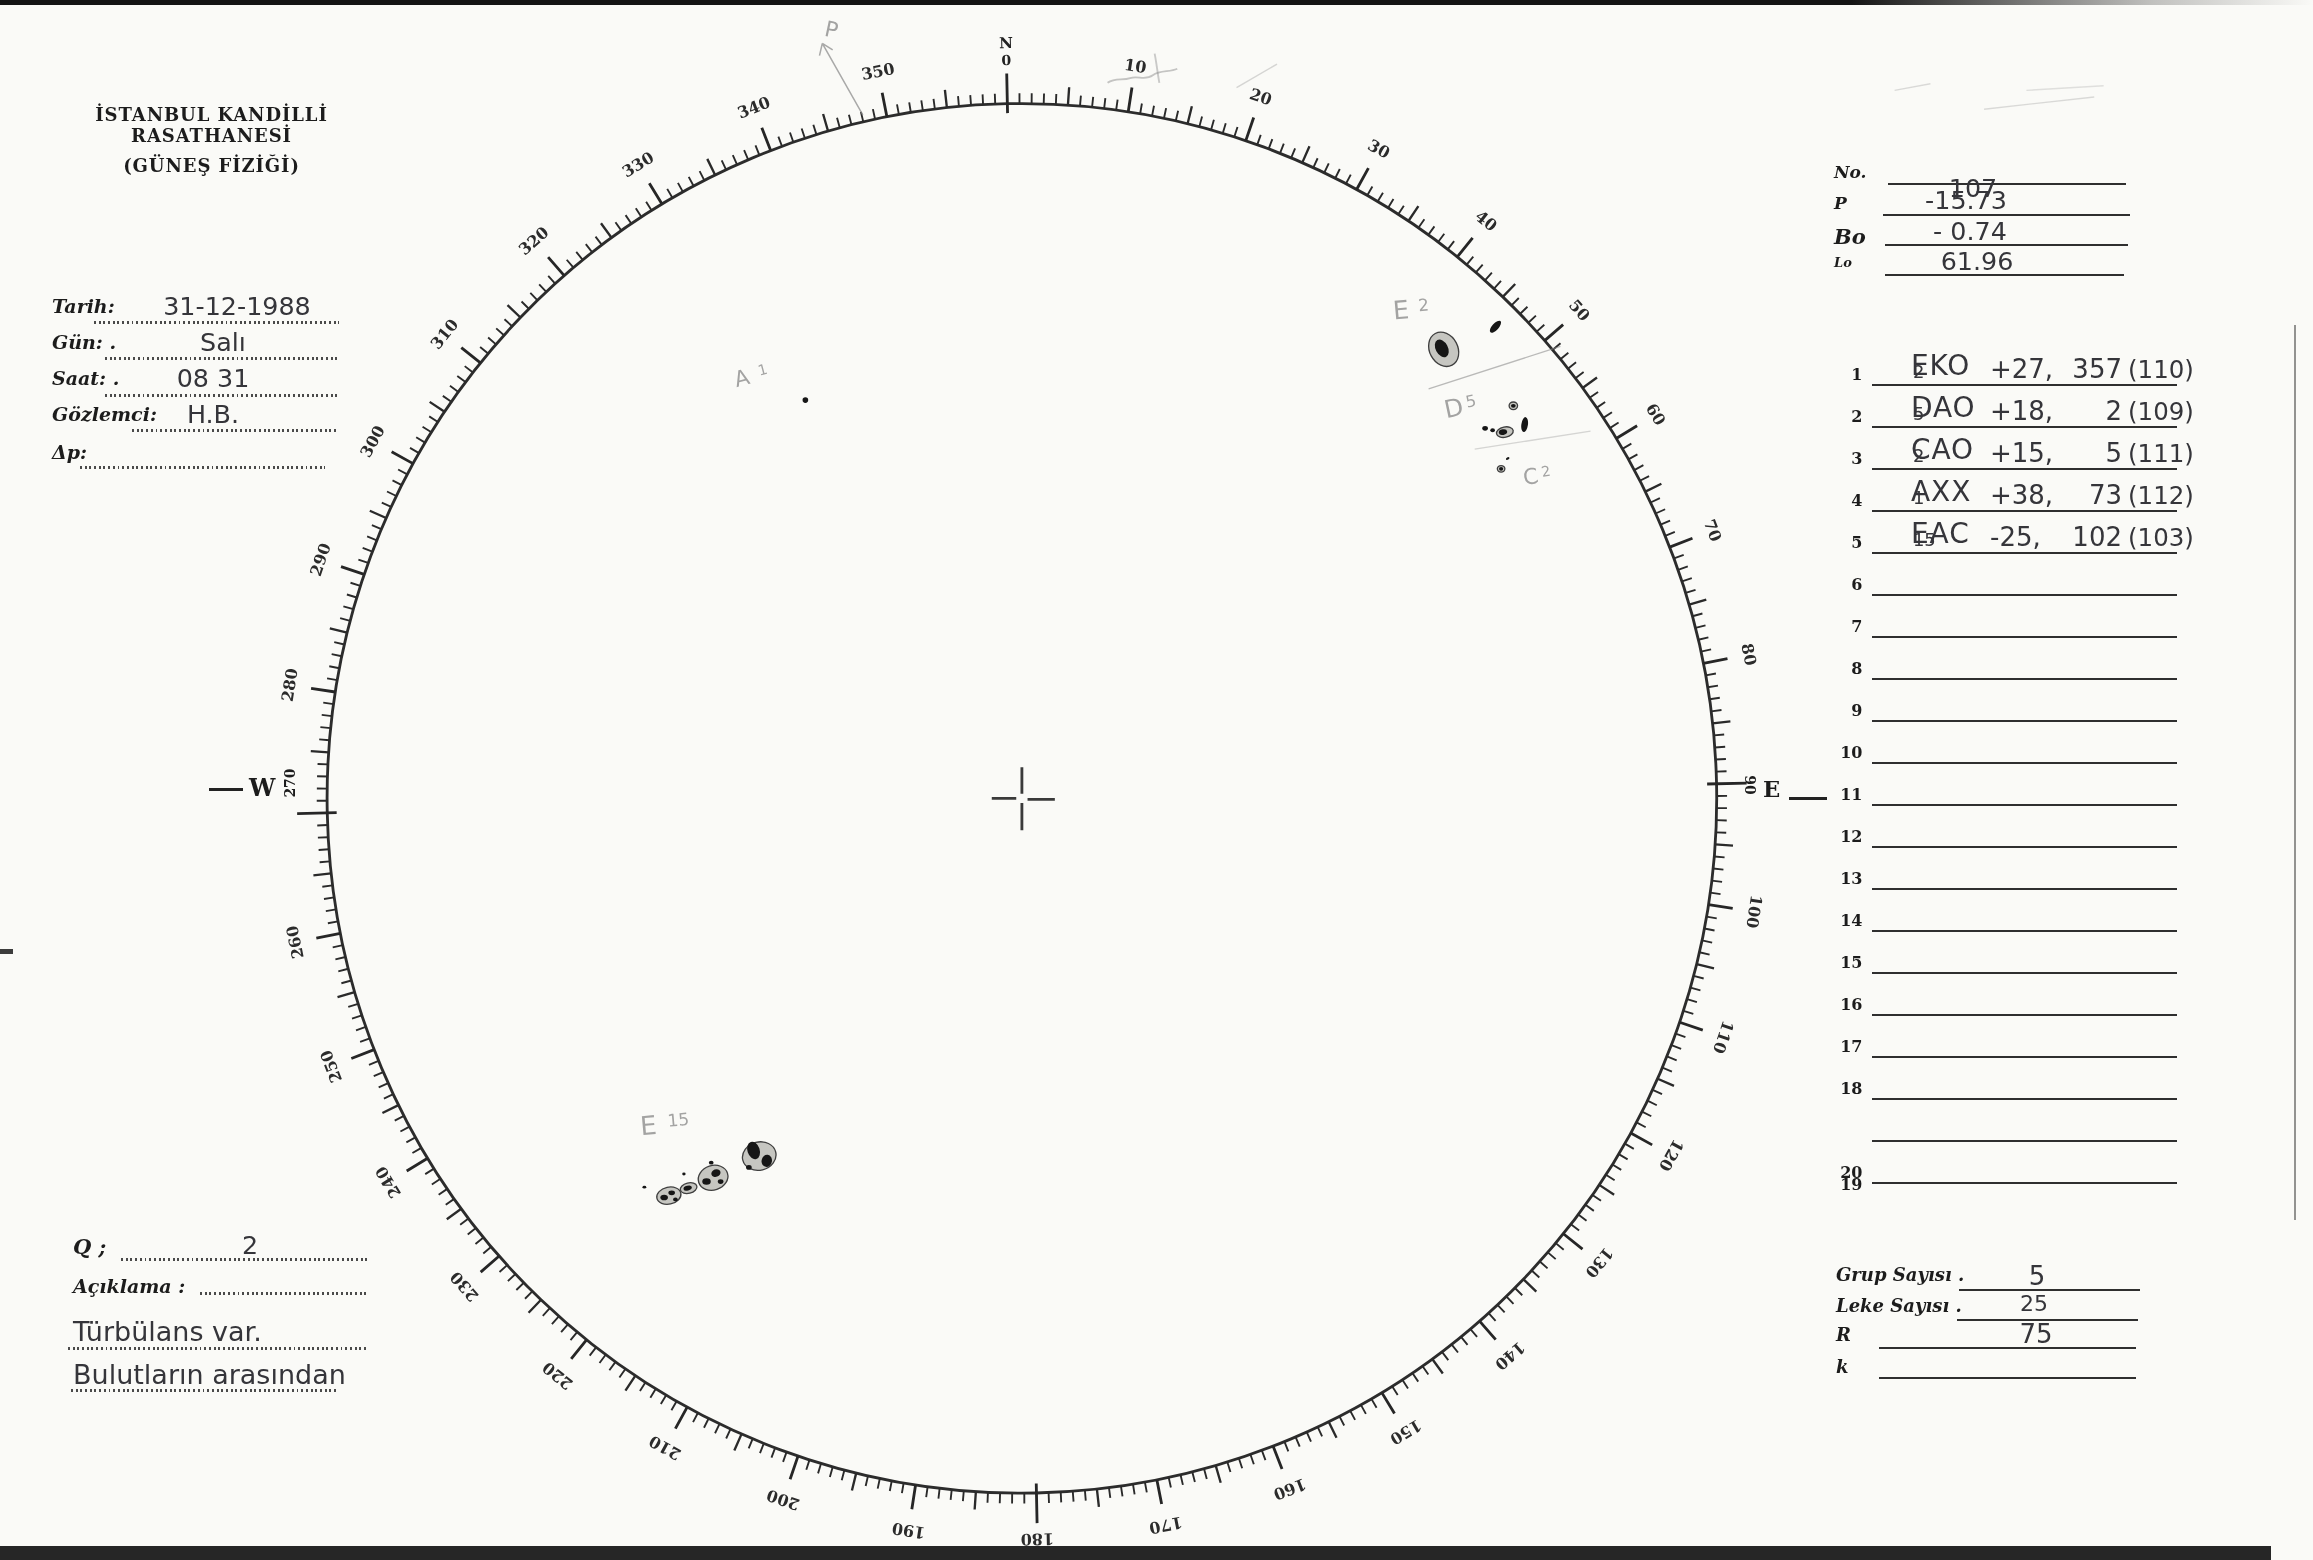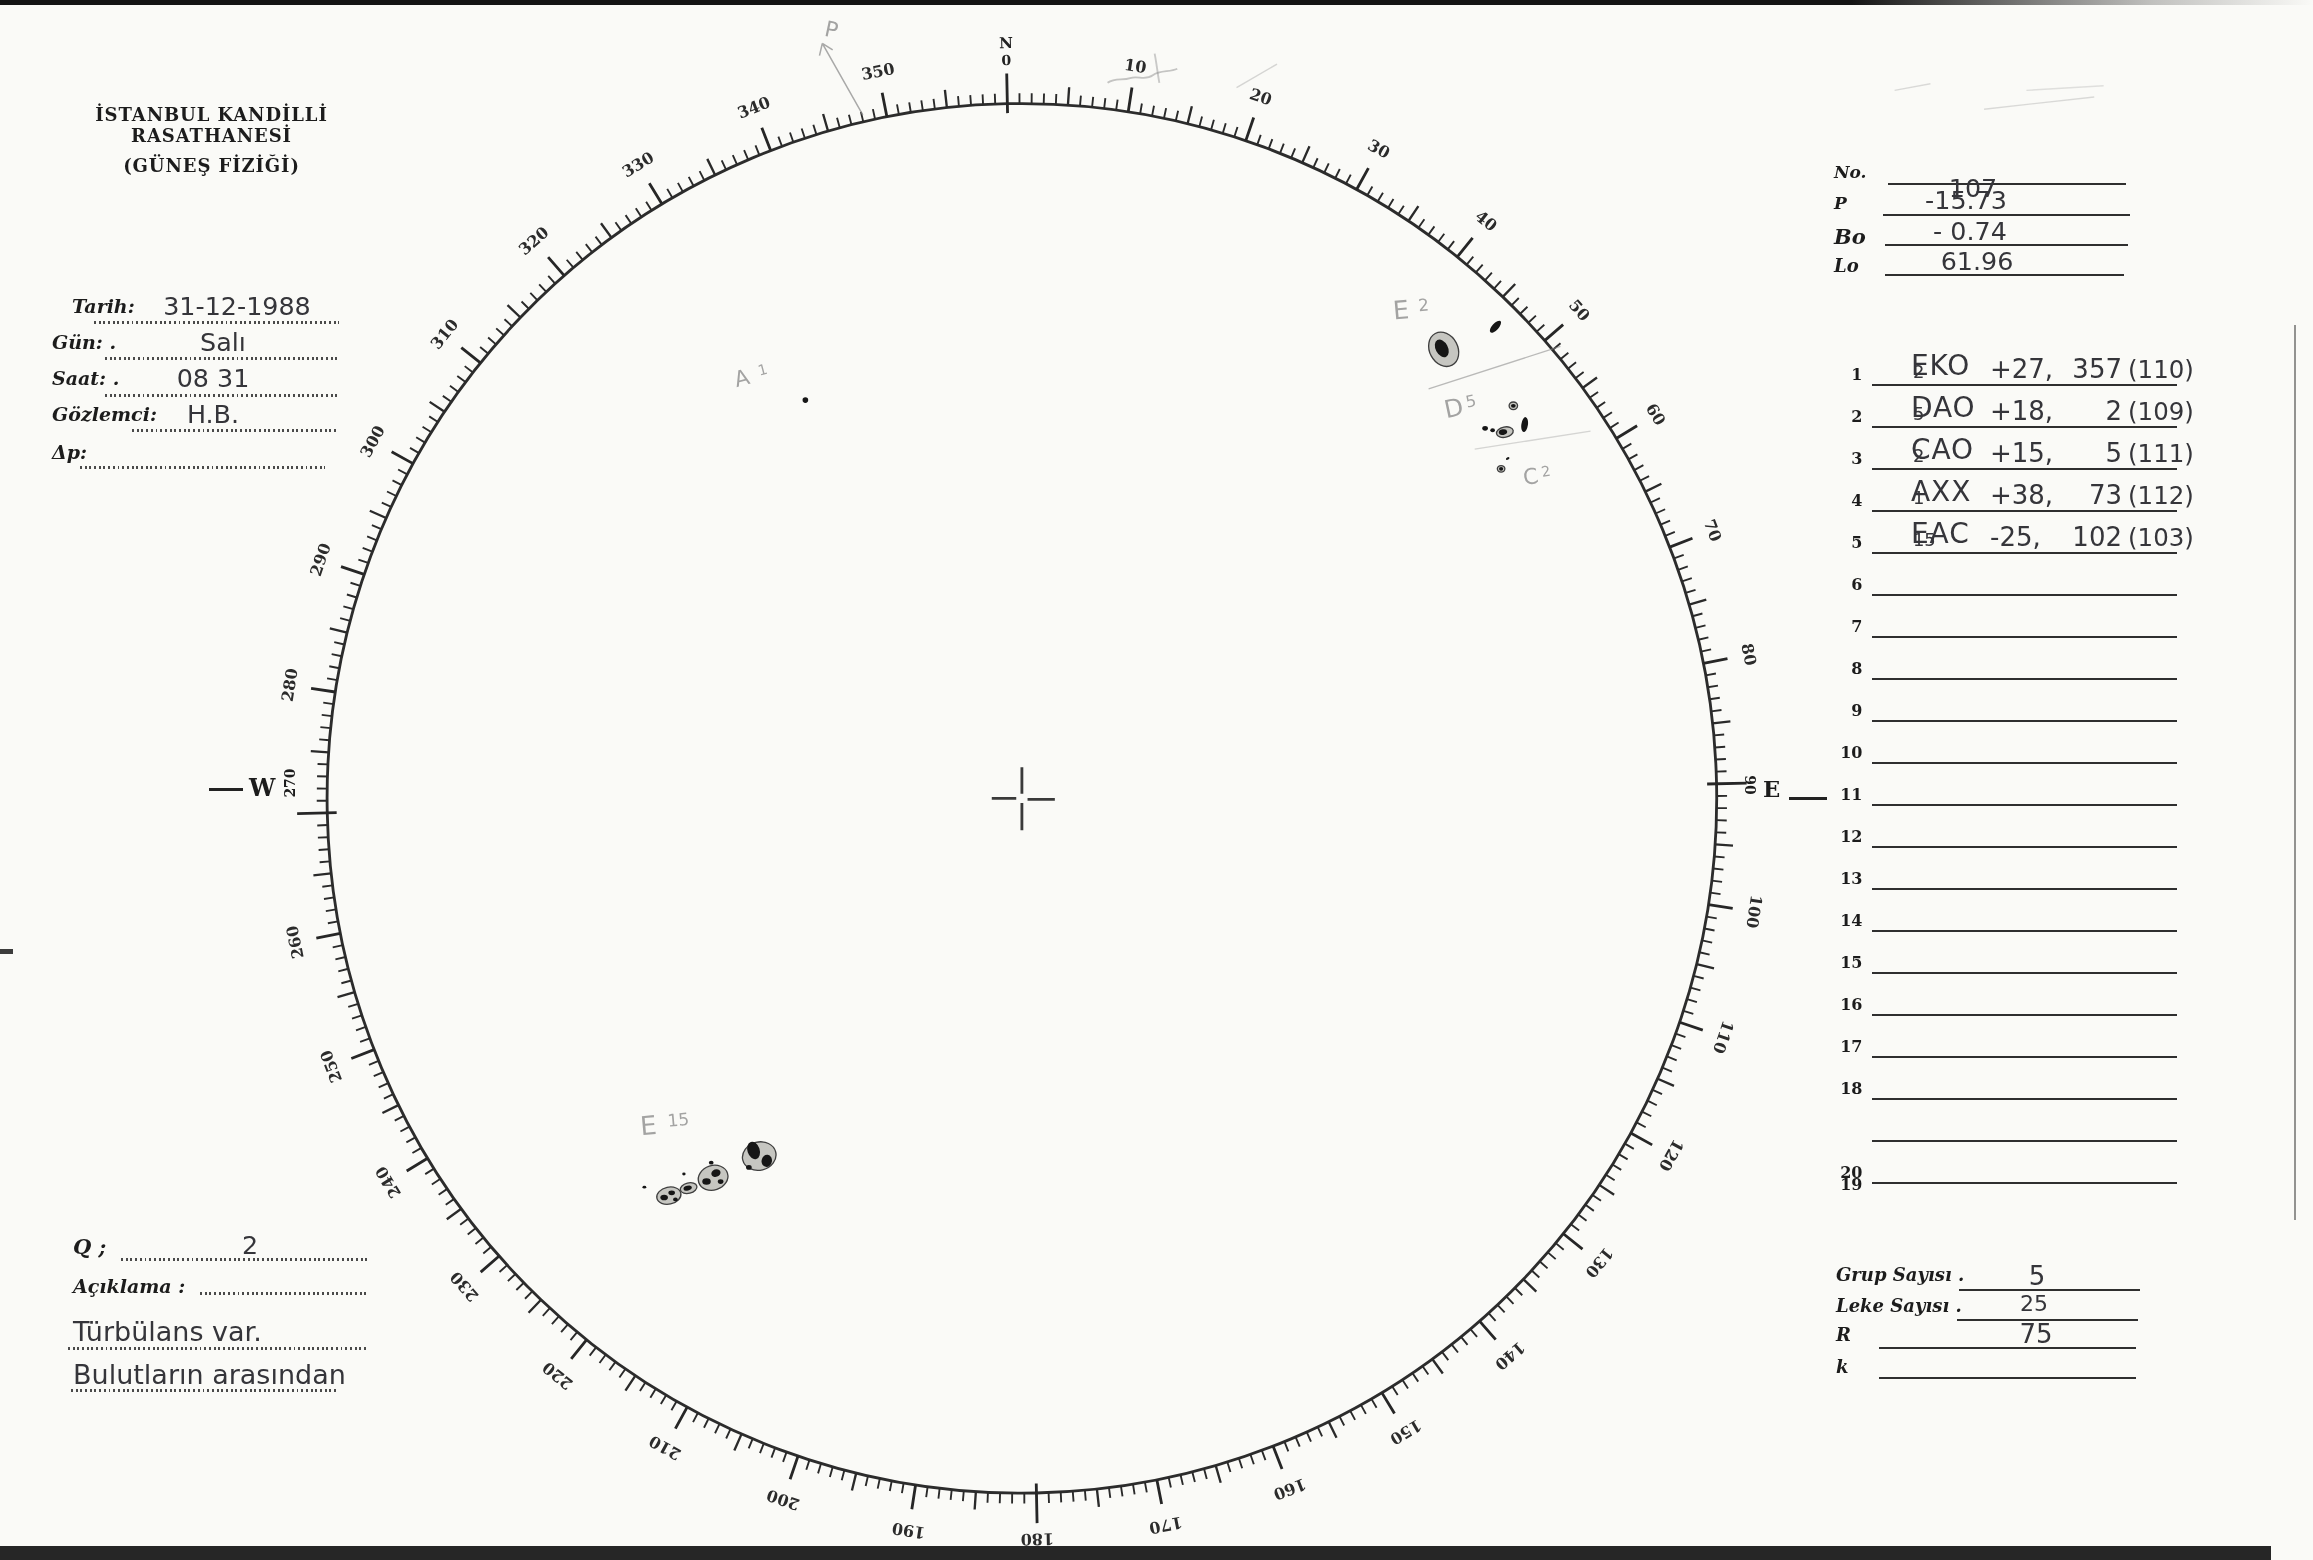--- a/index.html
+++ b/index.html
@@ -127,21 +127,21 @@
       <ellipse cx="814" cy="1233" rx="5.5" ry="6.5" transform="rotate(10 814 1233)" fill="#161616" stroke="none" stroke-width="0"></ellipse>
       <ellipse cx="795" cy="1240" rx="3" ry="2.5" transform="rotate(0 795 1240)" fill="#161616" stroke="none" stroke-width="0"></ellipse>
     </svg>
 
   <div class="abs hdr" style="left:42px;top:104px;">
     <div class="print" style="font-size:18px;">İSTANBUL KANDİLLİ RASATHANESİ</div>
     <div class="print" style="font-size:18px;margin-top:8.5px;">(GÜNEŞ FİZİĞİ)</div>
   </div>
 
   <div id="form-area">
-      <span class="plabel form-label" style="left: 52px; top: 295px; margin-left: 20px;">Tarih:</span>
+      <span class="plabel form-label" style="left: 52px; top: 295px;">Tarih:</span>
       <div class="dotted" style="left: 94px; top: 321px; width: 245px;"></div>
       <span class="hw val" style="left: 237px; top: 291px; font-size: 25.4px;">31-12-1988</span>
       <span class="plabel form-label" style="left: 52px; top: 331px;">Gün: .</span>
       <div class="dotted" style="left: 105px; top: 357px; width: 235px;"></div>
       <span class="hw val" style="left: 223px; top: 327px; font-size: 25.4px;">Salı</span>
       <span class="plabel form-label" style="left: 52px; top: 367px;">Saat: .</span>
       <div class="dotted" style="left: 105px; top: 394px; width: 235px;"></div>
       <span class="hw val" style="left: 213px; top: 363px; font-size: 25.4px;">08 31</span>
       <span class="plabel form-label" style="left: 52px; top: 403px;">Gözlemci:</span>
       <div class="dotted" style="left: 132px; top: 429px; width: 204px;"></div>
@@ -153,21 +153,21 @@
   <div id="ephemeris-area">
       <span class="plabel form-label" style="left: 1834px; top: 162px; font-size: 17px;">No.</span>
       <div class="sline" style="left: 1888px; top: 183px; width: 238px;"></div>
       <span class="hw val" style="left: 1973px; top: 154px; font-size: 25.4px; margin-top: 19px;">107</span>
       <span class="plabel form-label" style="left: 1834px; top: 193px; font-size: 17px;">P</span>
       <div class="sline" style="left: 1883px; top: 214px; width: 247px;"></div>
       <span class="hw val" style="left: 1966px; top: 185px; font-size: 25.4px;">-15.73</span>
       <span class="plabel form-label" style="left: 1834px; top: 224px; font-size: 21px;">Bo</span>
       <div class="sline" style="left: 1885px; top: 244px; width: 243px;"></div>
       <span class="hw val" style="left: 1970px; top: 216px; font-size: 25.4px;">- 0.74</span>
-      <span class="plabel form-label" style="left: 1834px; top: 255px; font-size: 18px;">Lo</span>
+      <span class="plabel form-label" style="left: 1834px; top: 255px; font-size: 13px;">Lo</span>
       <div class="sline" style="left: 1885px; top: 274px; width: 239px;"></div>
       <span class="hw val" style="left: 1977px; top: 246px; font-size: 25.4px;">61.96</span>
     </div>
 
   <div id="list-area">
       <span class="print rownum" style="left: 1838px; top: 365px;">1</span>
       <div class="sline" style="left: 1872px; top: 384px; width: 305px;"></div>
       <span class="print rownum" style="left: 1838px; top: 407px;">2</span>
       <div class="sline" style="left: 1872px; top: 426px; width: 305px;"></div>
       <span class="print rownum" style="left: 1838px; top: 449px;">3</span>

